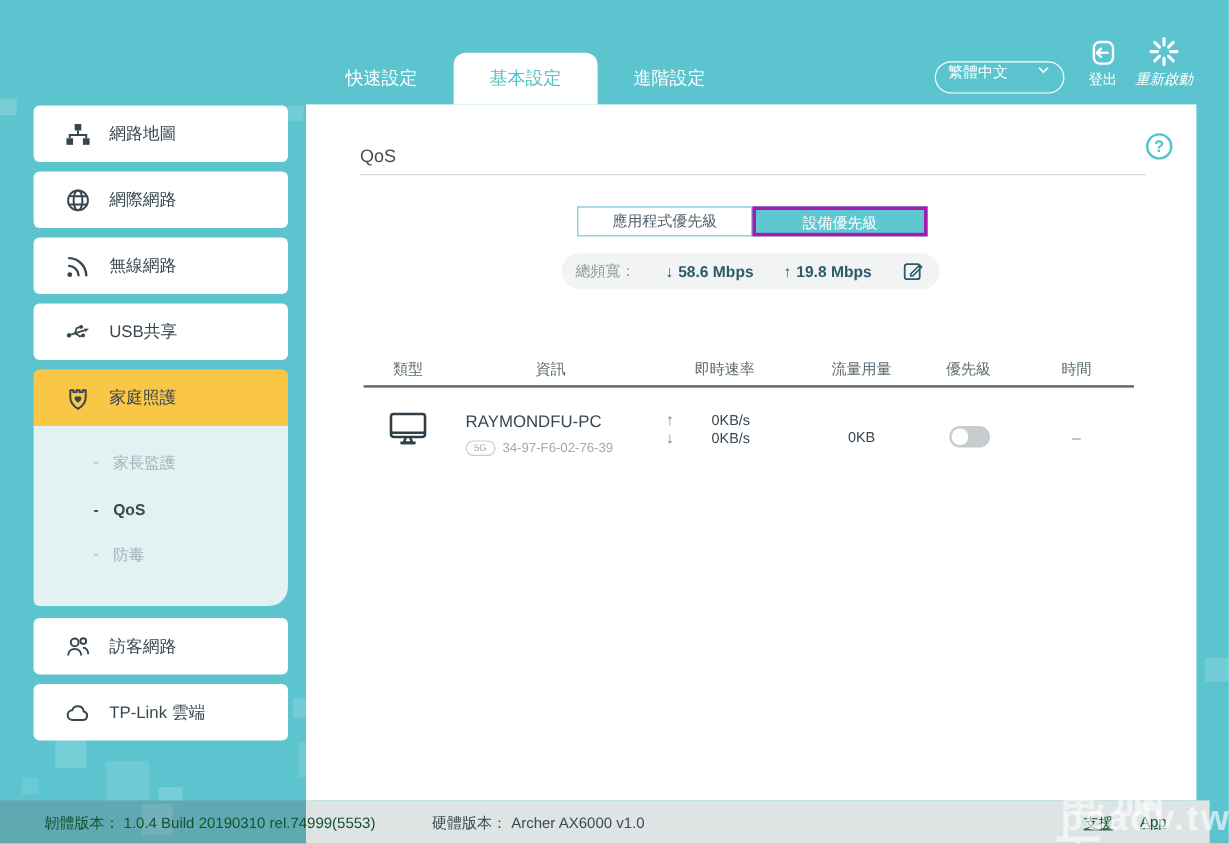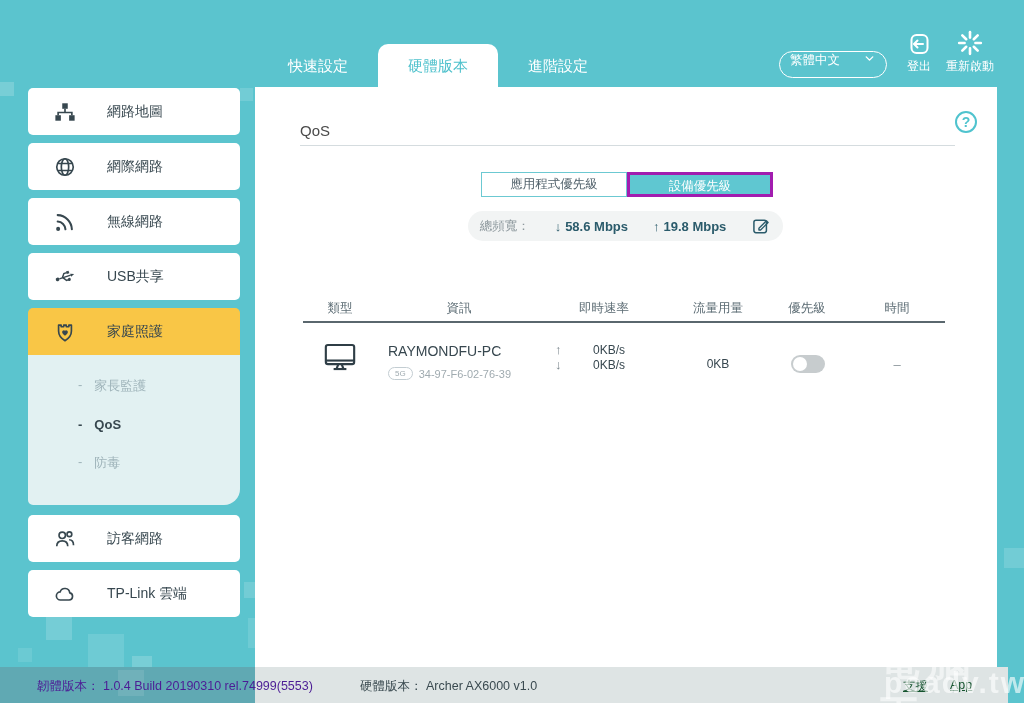--- a/index.html
+++ b/index.html
@@ -12,27 +12,27 @@
   
   .logo { position:absolute; left:30px; top:24px; display:flex; align-items:center; gap:6px; color:#fff; }
   .logo-text { font-size:27px; font-weight:bold; letter-spacing:0.5px; }
   .tab { position:absolute; top:44px; height:43px; line-height:43px; text-align:center; color:#fff; font-size:15px; cursor:pointer; }
   .tab-quick { left:262px; width:112px; }
   .tab-basic { left:378px; width:120px; background:#fff; color:#4EC1CC; border-radius:10px 10px 0 0; }
   .tab-adv { left:500px; width:116px; }
   .lang-select { position:absolute; left:779px; top:51px; width:108px; height:27px; border:1px solid #fff; border-radius:14px; display:flex; align-items:flex-start; justify-content:space-between; padding:0 10px; color:#fff; font-size:12.5px; cursor:pointer; }
   .hbtn { position:absolute; text-align:center; color:#fff; font-size:12px; cursor:pointer; }
   .hbtn-logout { left:900px; top:32px; width:38px; }
-  .hbtn-restart { left:944px; top:30px; width:52px; }
+  .hbtn-restart { left:944px; top:30px; width:52px;font-style:italic; }
   .hbtn svg { display:block; margin:0 auto 3px; }
   .hbtn .lbl { line-height:1.2; word-break:break-all; }
 
   
   .sidebar { position:absolute; left:28px; top:88px; width:212px; }
-  .side-item { width:212px; height:47px; background:#fff; border-radius:5px; margin-bottom:8px; display:flex; align-items:center; padding-left:26px; gap:31px; cursor:pointer; }
+  .side-item { width:212px; height:47px; background:#fff; border-radius:5px; margin-bottom:8px; display:flex; align-items:center; padding-left:26px; gap:15px; cursor:pointer; }
   .side-item.active { background:#F9C646; border-radius:5px 5px 0 0; margin-bottom:0; }
   .side-icon { width:22px; height:22px; color:#37474F; flex:0 0 22px; }
   .side-icon svg { display:block; }
   .side-label { font-size:14px; color:#37474F; }
   .side-submenu { width:212px; height:150px; background:#E2F1F2; border-radius:0 0 16px 5px; margin-bottom:10px; padding-top:22px; }
   .sub-item { display:flex; gap:12px; padding-left:50px; margin-bottom:22px; font-size:13px; color:#9FB4BA; cursor:pointer; }
   .sub-item.current { color:#37474F; font-weight:bold; }
 
   
   .panel { position:absolute; left:255px; top:87px; width:742px; height:580px; background:#fff; }
@@ -61,21 +61,21 @@
   .rate-arrows { position:absolute; left:300px; top:255px; color:#7A868C; font-size:13px; line-height:15px; text-align:center; }
   .rate-vals { position:absolute; left:338px; top:256px; font-size:12px; color:#37474F; line-height:15px; }
   .usage { position:absolute; left:418px; top:270px; width:90px; text-align:center; font-size:12px; color:#37474F; }
   .toggle { position:absolute; left:536px; top:268px; width:34px; height:18px; background:#C7CCCE; border-radius:9px; cursor:pointer; }
   .toggle .knob { position:absolute; left:2px; top:2px; width:14px; height:14px; background:#fff; border-radius:50%; }
   .time-dash { position:absolute; left:597px; top:270px; width:90px; text-align:center; font-size:13px; color:#8D989D; }
 
   
   .footer-left { position:absolute; left:0; top:667px; width:255px; height:36px; background:#60A9B3; z-index:2; }
   .footer-main { position:absolute; left:255px; top:667px; width:753px; height:36px; background:#DEE4E4; z-index:2; }
-  .fw-text { position:absolute; left:37px; top:678px; font-size:12.5px; color:#4c1d95; z-index:4; }
+  .fw-text { position:absolute; left:37px; top:678px; font-size:12.5px; color:#14532d; z-index:4; }
   .hw-text { position:absolute; left:360px; top:678px; font-size:12.5px; color:#3A4A50; z-index:4; }
   .f-link { position:absolute; top:678px; font-size:12.5px; color:#14532d; text-decoration:underline; cursor:pointer; z-index:4; }
   .f-link-support { left:903px; }
   .f-link-app { left:950px; }
 
   .watermark { position:absolute; z-index:6; color:rgba(255,255,255,0.55); font-weight:bold; pointer-events:none; }
   .wm1 { left:878px; top:632px; font-size:42px; letter-spacing:8px; }
   .wm2 { left:884px; top:666px; font-size:30px; letter-spacing:2px; color:rgba(255,255,255,0.62); }
 </style>
 </head>
@@ -90,21 +90,21 @@
   <div class="sq" style="left:132px;top:656px;width:20px;height:20px;background:rgba(255,255,255,.18)"></div>
   <div class="sq" style="left:18px;top:648px;width:14px;height:14px;background:rgba(255,255,255,.10)"></div>
   <div class="sq" style="left:244px;top:582px;width:16px;height:16px;background:rgba(255,255,255,.15)"></div>
   <div class="sq" style="left:248px;top:618px;width:30px;height:30px;background:rgba(255,255,255,.12)"></div>
   <div class="sq" style="left:1004px;top:548px;width:20px;height:20px;background:rgba(255,255,255,.14)"></div>
   <div class="sq" style="left:64px;top:584px;width:12px;height:12px;background:rgba(0,0,0,.04)"></div>
   <div class="sq" style="left:118px;top:670px;width:26px;height:26px;background:rgba(255,255,255,.10);z-index:3"></div>
 
 
   <div class="tab tab-quick">快速設定</div>
-  <div class="tab tab-basic">硬體版本</div>
+  <div class="tab tab-basic">基本設定</div>
   <div class="tab tab-adv">進階設定</div>
 
   <div class="lang-select">
     <span>繁體中文</span>
     <svg width="13" height="13" viewBox="0 0 24 24">
       <path d="M6 9l6 6 6-6" fill="none" stroke="#ffffff" stroke-width="2.6" stroke-linecap="round" stroke-linejoin="round"></path>
     </svg>
   </div>
 
   <div class="hbtn hbtn-logout">

